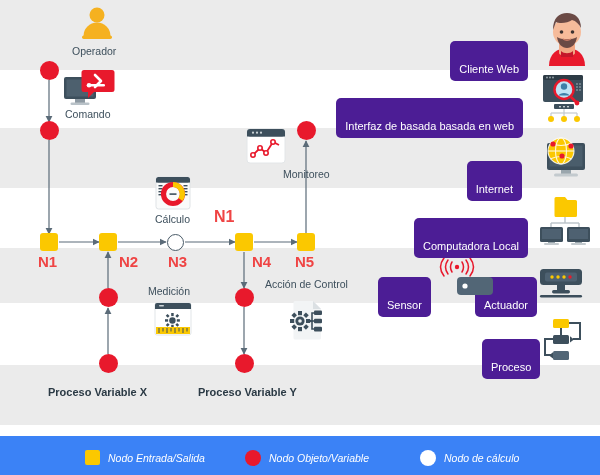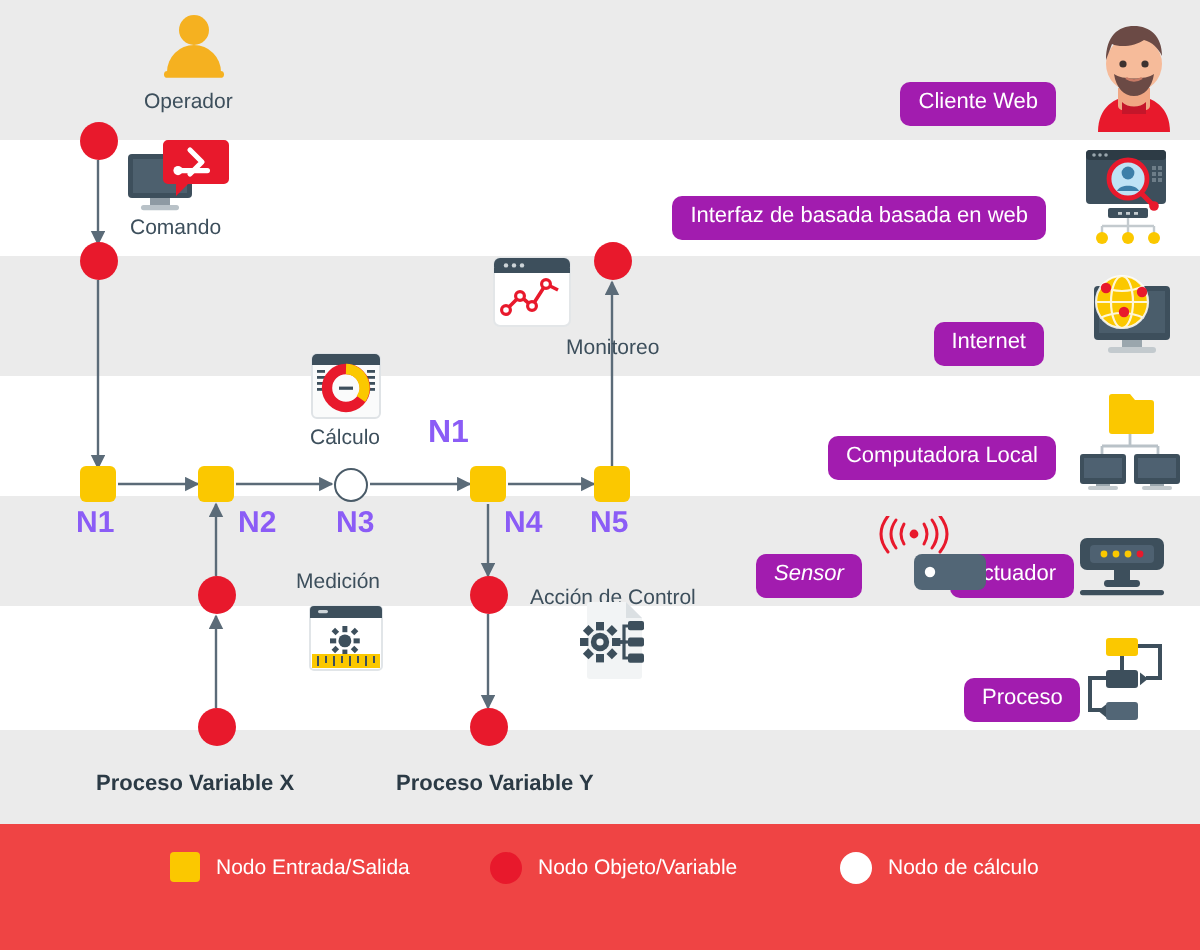--- a/index.html
+++ b/index.html
@@ -9,46 +9,47 @@
     background:#ffffff;
     overflow:hidden;
   }
   #stage{position:relative;width:600px;height:475px;overflow:hidden;background:#ffffff;}
 
   
   .band{position:absolute;left:0;width:600px;background:#ebebeb;}
 
   
   .legend-bar{
-    position:absolute;left:0;bottom:0;width:600px;height:63px;
-    background:#ef4444;
+    position:absolute;left:0;bottom:0;width:600px;height:39px;
+    background:#3b82f6;
+    font-style:italic;
   }
   .legend-bar .inner{
     position:relative;width:100%;height:100%;
   }
   .legend-item{position:absolute;top:14px;display:flex;align-items:center;gap:8px;}
   .legend-item .lbl{color:#ffffff;font-size:10.5px;white-space:nowrap;}
   .sw-square{width:15px;height:15px;background:#fbc800;border-radius:2px;}
   .sw-circle-red{width:16px;height:16px;background:#e8192c;border-radius:50%;}
   .sw-circle-white{width:16px;height:16px;background:#ffffff;border-radius:50%;}
 
   
   .pill{
     position:absolute;
-    background:#a21caf;color:#fff;
+    background:#4c1d95;color:#fff;
     border-radius:5px;
-    padding:4px 9px 5px 9px;
+    padding:22px 9px 5px 9px;
     font-size:11px;line-height:13px;
     white-space:nowrap;
     box-sizing:border-box;
   }
 
   
   .cap{position:absolute;color:#3d4f5c;font-size:10.5px;white-space:nowrap;}
-  .nlabel{position:absolute;color:#8b5cf6;font-size:15px;font-weight:bold;white-space:nowrap;}
+  .nlabel{position:absolute;color:#ef4444;font-size:15px;font-weight:bold;white-space:nowrap;}
   .pvlabel{position:absolute;color:#2b3a45;font-size:11px;font-weight:bold;white-space:nowrap;}
 
   
   .node-sq{position:absolute;width:18px;height:18px;background:#fbc800;border-radius:3px;}
   .node-circ-red{position:absolute;width:19px;height:19px;background:#e8192c;border-radius:50%;}
   .node-circ-white{position:absolute;width:17px;height:17px;background:#ffffff;border:1.6px solid #4a5b68;border-radius:50%;box-sizing:border-box;}
 
   svg.lines{position:absolute;left:0;top:0;width:600px;height:475px;pointer-events:none;}
 
   .icon{position:absolute;}
@@ -202,21 +203,21 @@
         <line x1="13" y1="26" x2="13" y2="31"></line>
           <line x1="17" y1="26" x2="17" y2="29.5"></line>
         <line x1="21" y1="26" x2="21" y2="31"></line>
           <line x1="25" y1="26" x2="25" y2="29.5"></line>
         <line x1="29" y1="26" x2="29" y2="31"></line>
           <line x1="33" y1="26" x2="33" y2="29.5"></line>
       </g>
     </svg>
   </div>
 
-  <div class="cap" style="left:265px;top:293px;text-align:right;">Acción de Control</div>
+  <div class="cap" style="left:265px;top:278px;text-align:right;">Acción de Control</div>
   <div class="icon" style="left:287px;top:300px;">
     <svg width="38" height="40" viewBox="0 0 38 40">
       <path d="M8 1 h18 l8 8 v29 a1.5 1.5 0 0 1 -1.5 1.5 h-24.5 a1.5 1.5 0 0 1 -1.5 -1.5 v-35.5 A1.5 1.5 0 0 1 8 1 z" fill="#f2f4f5"></path>
       <path d="M26 1 l8 8 h-8 z" fill="#dbe0e3"></path>
       <g fill="#3d4f5c">
         <circle cx="13" cy="21" r="4.6"></circle>
         <rect x="11" y="11" width="4" height="4.2"></rect>
           <rect x="11" y="27" width="4" height="4.2"></rect>
         <rect x="3" y="19" width="4.2" height="4"></rect>
           <rect x="19" y="19" width="4.2" height="4"></rect>
@@ -236,21 +237,21 @@
         <rect x="27" y="18.7" width="8" height="4.6" rx="1"></rect>
         <rect x="27" y="26.8" width="8" height="4.6" rx="1"></rect>
       </g>
     </svg>
   </div>
 
   <div class="pill" style="right:72px;top:41px;">Cliente Web</div>
   <div class="pill" style="right:77px;top:98px;">Interfaz de basada basada en web</div>
   <div class="pill" style="right:78px;top:161px;">Internet</div>
   <div class="pill" style="right:72px;top:218px;">Computadora Local</div>
-  <div class="pill" style="left:378px;top:277px;font-style:italic;">Sensor</div>
+  <div class="pill" style="left:378px;top:277px;">Sensor</div>
   <div class="pill" style="left:475px;top:277px;">Actuador</div>
   <div class="pill" style="left:482px;top:339px;">Proceso</div>
 
   <div class="icon" style="left:543px;top:10px;">
     <svg width="48" height="56" viewBox="0 0 48 56">
       <path d="M6 56 c0 -12 8 -18 18 -18 c10 0 18 6 18 18 z" fill="#e8192c"></path>
       <path d="M16 34 h16 v9 c0 4 -16 4 -16 0 z" fill="#f0a784"></path>
       <circle cx="24" cy="22" r="14" fill="#f6bb9a"></circle>
       <path d="M10 20 c0 -12 6 -17 14 -17 c8 0 14 5 14 15 c-2 -4 -5 -7 -9 -8 c-4 3 -12 4 -16 2 z" fill="#6b4a45"></path>
       <path d="M14 27 c1 7 5 11 10 11 c5 0 9 -4 10 -11 c-4 3 -16 3 -20 0 z" fill="#6b4a45"></path>

